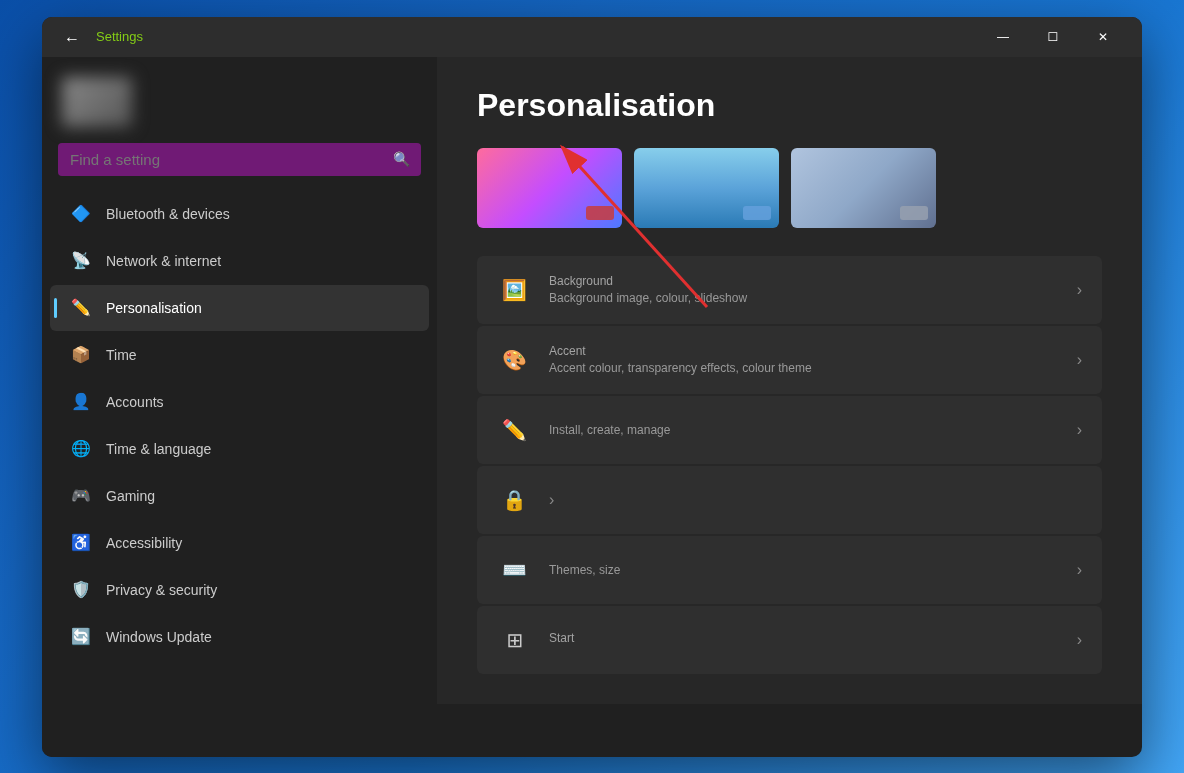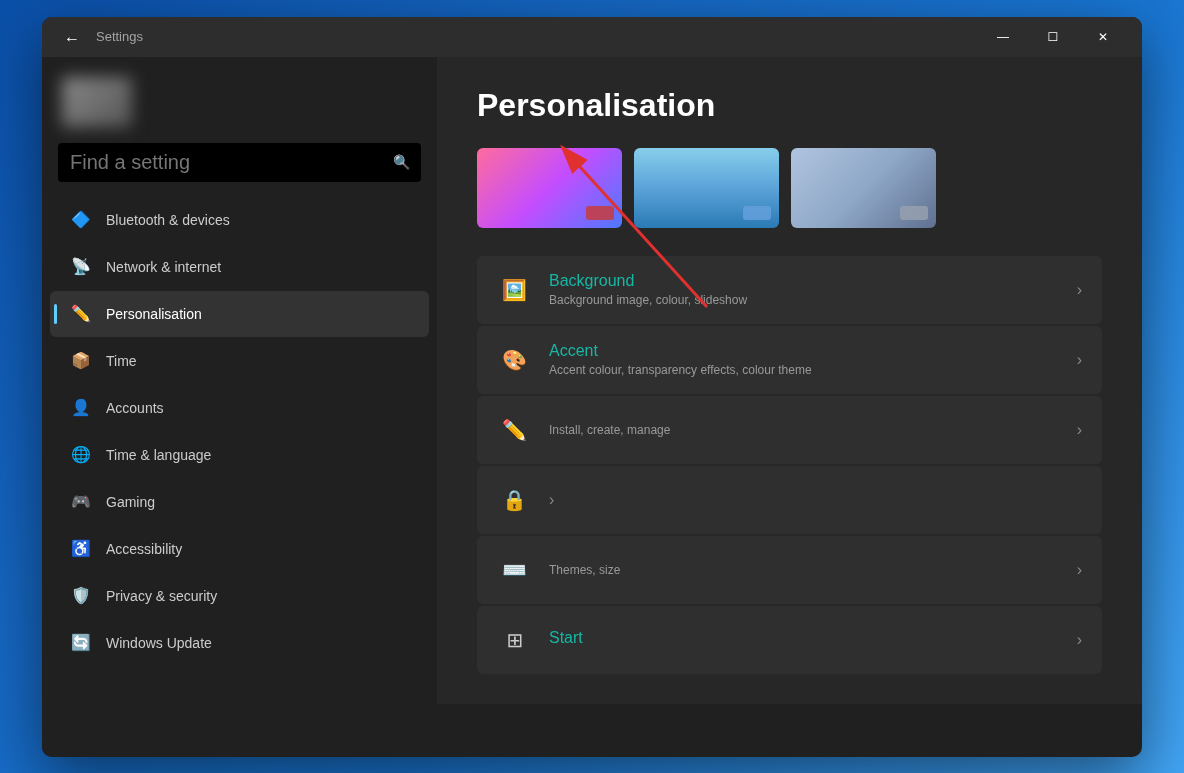--- a/index.html
+++ b/index.html
@@ -42,21 +42,21 @@
       height: 28px;
       display: flex;
       align-items: center;
       justify-content: center;
       border-radius: 4px;
       cursor: pointer;
       color: #fff;
       font-size: 16px;
     }
     .title-bar-title {
-      color: #a3a3a3;
+      color: #84cc16;
       font-size: 13px;
     }
     .title-bar-controls {
       display: flex;
       gap: 4px;
     }
     .title-btn {
       width: 46px;
       height: 32px;
       display: flex;
@@ -91,26 +91,26 @@
       background: linear-gradient(135deg, #888, #555);
       border-radius: 4px;
       filter: blur(8px);
     }
     .search-box {
       margin: 0 16px 10px;
       position: relative;
     }
     .search-input {
       width: 100%;
-      background: #000000;
+      background: #701a75;
       border: none;
       border-radius: 4px;
       padding: 8px 24px 8px 12px;
       color: #aaa;
-      font-size: 20px;
+      font-size: 15px;
       outline: none;
     }
     .search-icon-wrap {
       position: absolute;
       right: 10px;
       top: 50%;
       transform: translateY(-50%);
       color: #aaa;
       font-size: 14px;
     }
@@ -233,22 +233,22 @@
       justify-content: center;
       font-size: 20px;
       color: #ccc;
       flex-shrink: 0;
       margin-right: 16px;
     }
     .settings-item-text {
       flex: 1;
     }
     .settings-item-title {
-      color: #14b8a6;
-      font-size: 16px;
+      color: #a3a3a3;
+      font-size: 12px;
       font-weight: 500;
       margin-bottom: 3px;
     }
     .settings-item-desc {
       color: #999;
       font-size: 12px;
     }
     .settings-item-chevron {
       color: #888;
       font-size: 16px;

